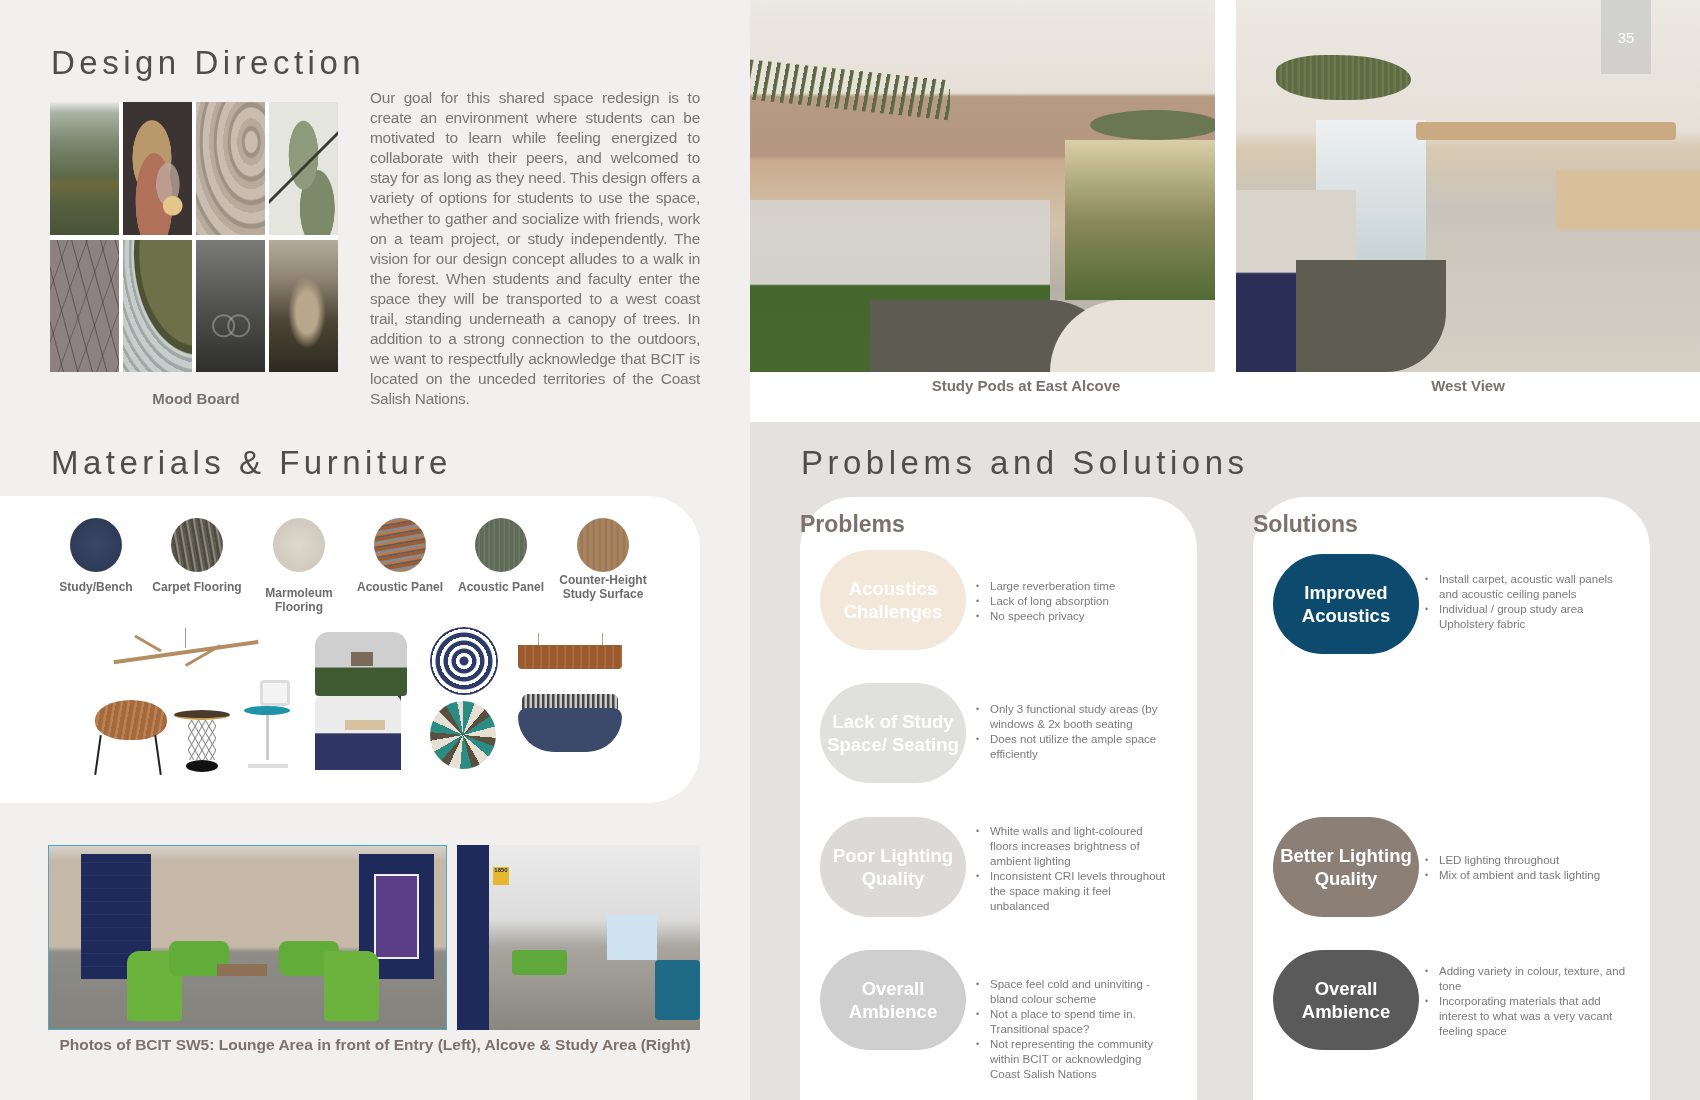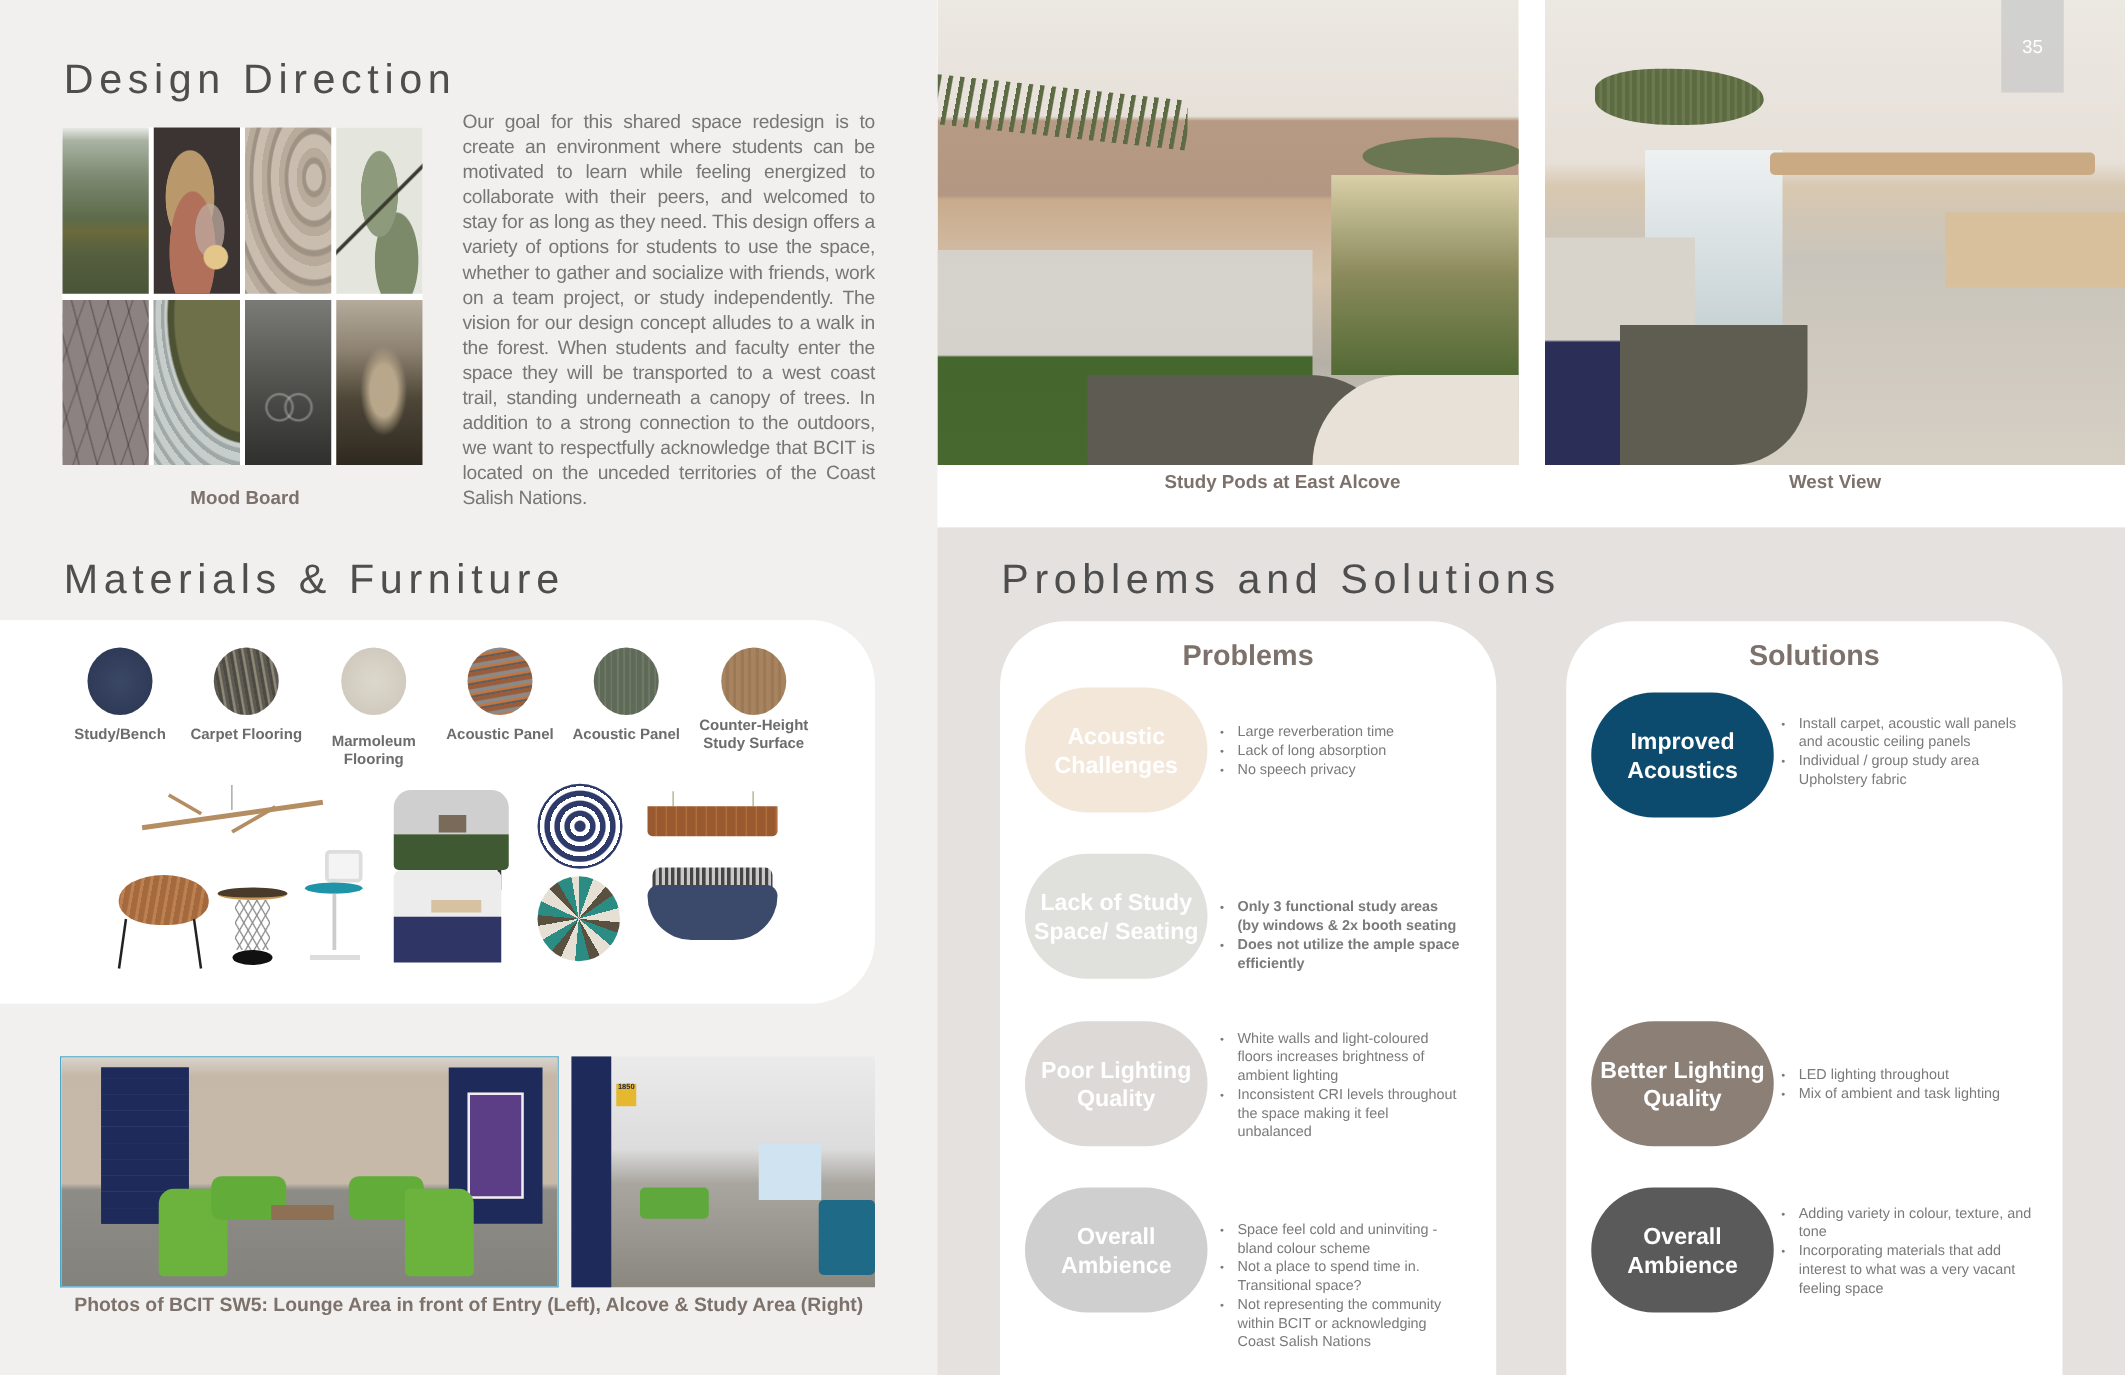--- a/index.html
+++ b/index.html
@@ -29,21 +29,21 @@
   
   .mat-panel { left: 0; top: 496px; width: 700px; height: 307px; background: #ffffff; border-radius: 0 52px 52px 0; }
   .swatch { width: 52px; height: 54px; border-radius: 50%; }
   .swatch-label { font-size: 12px; font-weight: 700; color: #6c6c6c; text-align: center; line-height: 14px; width: 100px; }
 
   
   .photo { overflow: hidden; }
 
   
   .card { top: 497px; width: 397px; height: 603px; background: #ffffff; border-radius: 52px 52px 0 0; }
-  .card-title { font-size: 23px; font-weight: 700; color: #7d716b; text-align: center; width: 100%; position: absolute; top: 14px; }
+  .card-title { font-size: 23px; font-weight: 700; color: #7d716b; width: 100%; position: absolute; top: 14px; }
   .pill { width: 146px; height: 100px; border-radius: 50px; display: flex; align-items: center; justify-content: center; text-align: center; color: #ffffff; font-weight: 700; font-size: 18.5px; line-height: 23px; }
   .bullets { font-size: 11.5px; line-height: 15px; color: #7a7a7a; width: 192px; list-style: none; }
   .bullets li { position: relative; padding-left: 14px; }
   .bullets li::before { content: "•"; position: absolute; left: 0; font-size: 9px; top: 0; }
 </style>
 </head>
 <body>
 
 <div class="abs left-page"></div>
 <div class="abs right-top"></div>
@@ -178,29 +178,29 @@
   <div style="position:absolute;right:0;top:115px;width:45px;height:60px;background:#1f6a86;border-radius:4px;"></div>
   <div style="position:absolute;left:150px;top:70px;width:50px;height:45px;background:#cfe4f0;"></div>
 </div>
 <div class="abs caption" style="left:40px; top:1036px; width:670px; font-size:15.5px;">Photos of BCIT SW5: Lounge Area in front of Entry (Left), Alcove &amp; Study Area (Right)</div>
 
 <h2 class="abs section-title" style="left:801px; top:444px;">Problems and Solutions</h2>
 
 <div class="abs card" style="left:800px;">
   <div class="card-title">Problems</div>
 
-  <div class="abs pill" style="left:20px; top:53px; background:#f3e7da;">Acoustic Challenges</div>
+  <div class="abs pill" style="left:20px; top:53px; background:#f3e7da;">Acoustics Challenges</div>
   <ul class="abs bullets" style="left:176px; top:82px;">
     <li>Large reverberation time</li>
     <li>Lack of long absorption</li>
     <li>No speech privacy</li>
   </ul>
 
   <div class="abs pill" style="left:20px; top:186px; background:#e0e0dc;">Lack of Study Space/ Seating</div>
-  <ul class="abs bullets" style="left:176px; top:222px;font-weight:bold;">
+  <ul class="abs bullets" style="left:176px; top:205px;">
     <li>Only 3 functional study areas (by windows &amp; 2x booth seating</li>
     <li>Does not utilize the ample space efficiently</li>
   </ul>
 
   <div class="abs pill" style="left:20px; top:320px; background:#dcd9d6;">Poor Lighting Quality</div>
   <ul class="abs bullets" style="left:176px; top:327px;">
     <li>White walls and light-coloured floors increases brightness of ambient lighting</li>
     <li>Inconsistent CRI levels throughout the space making it feel unbalanced</li>
   </ul>
 

